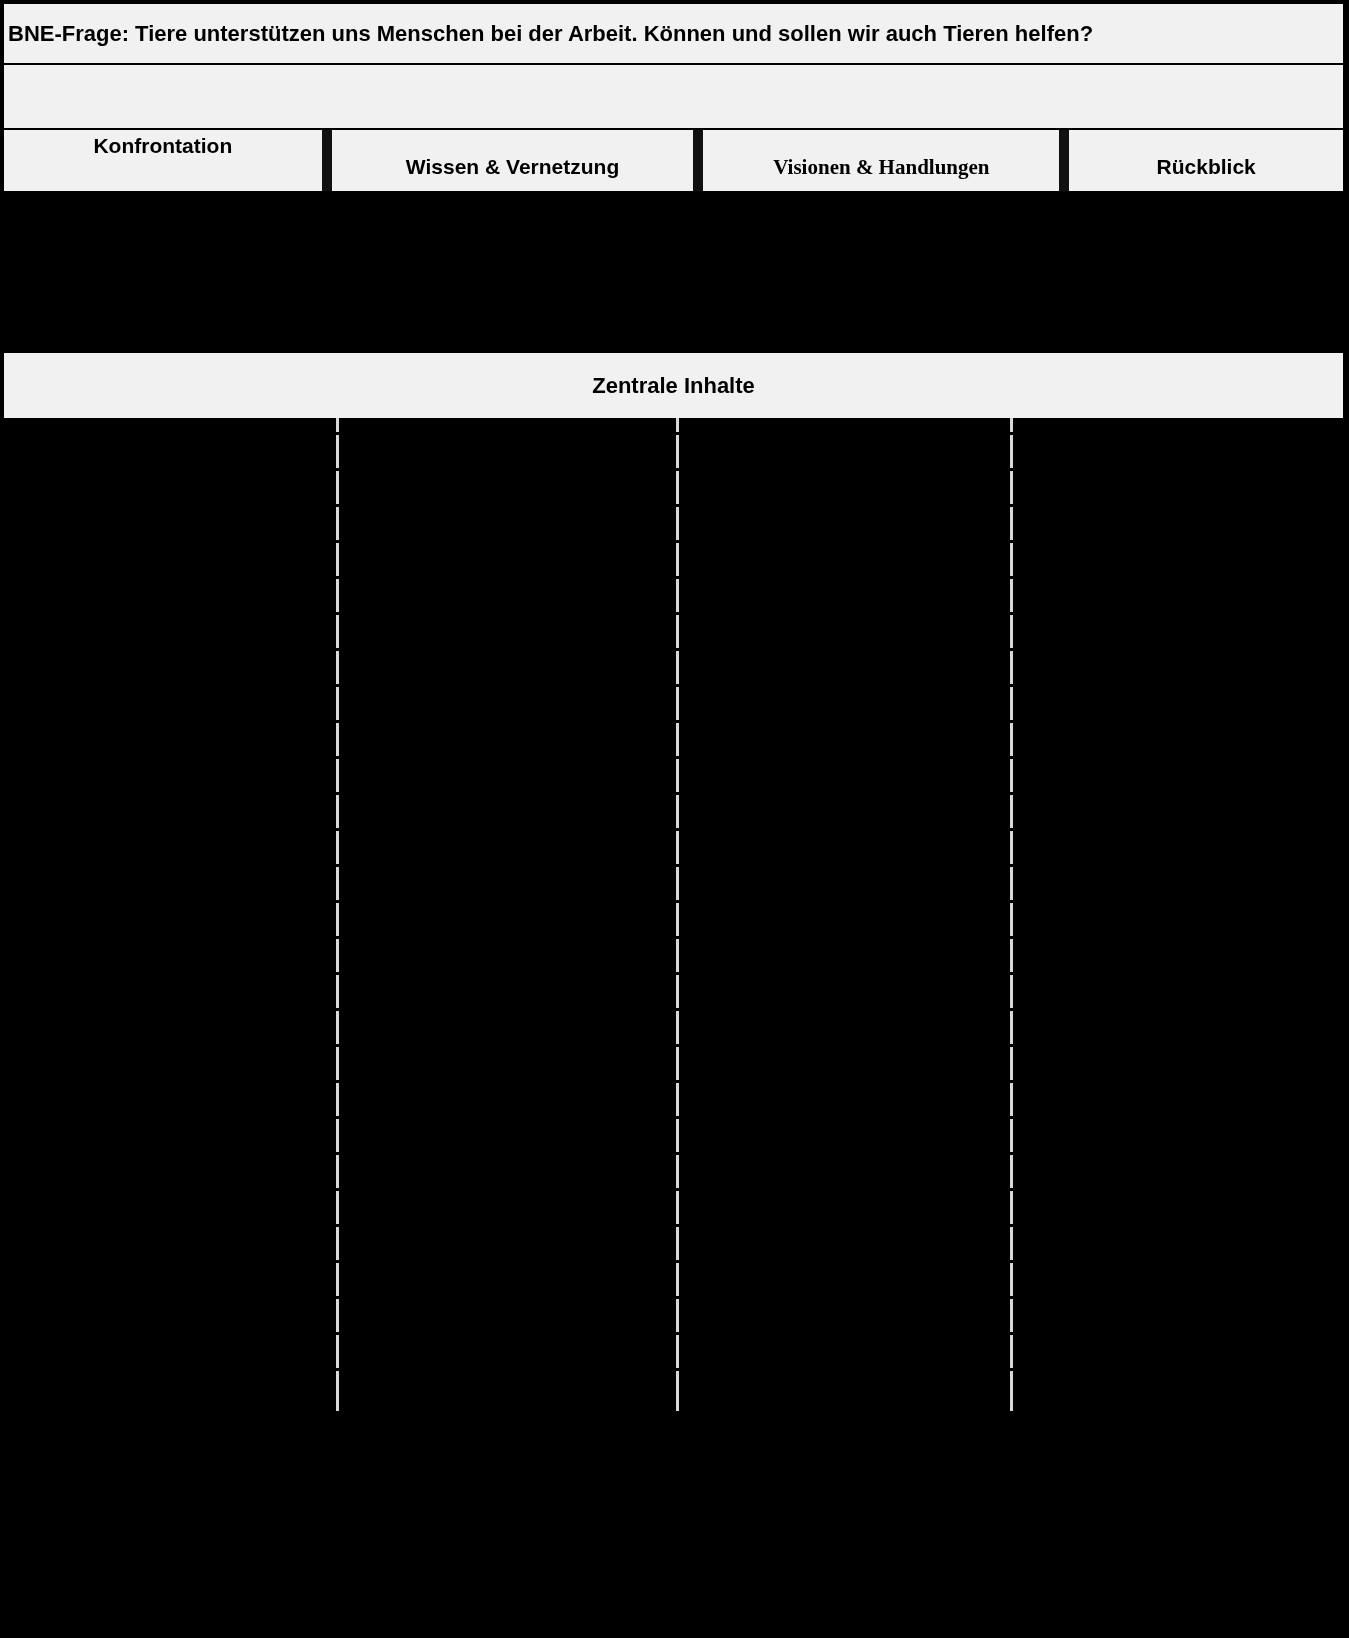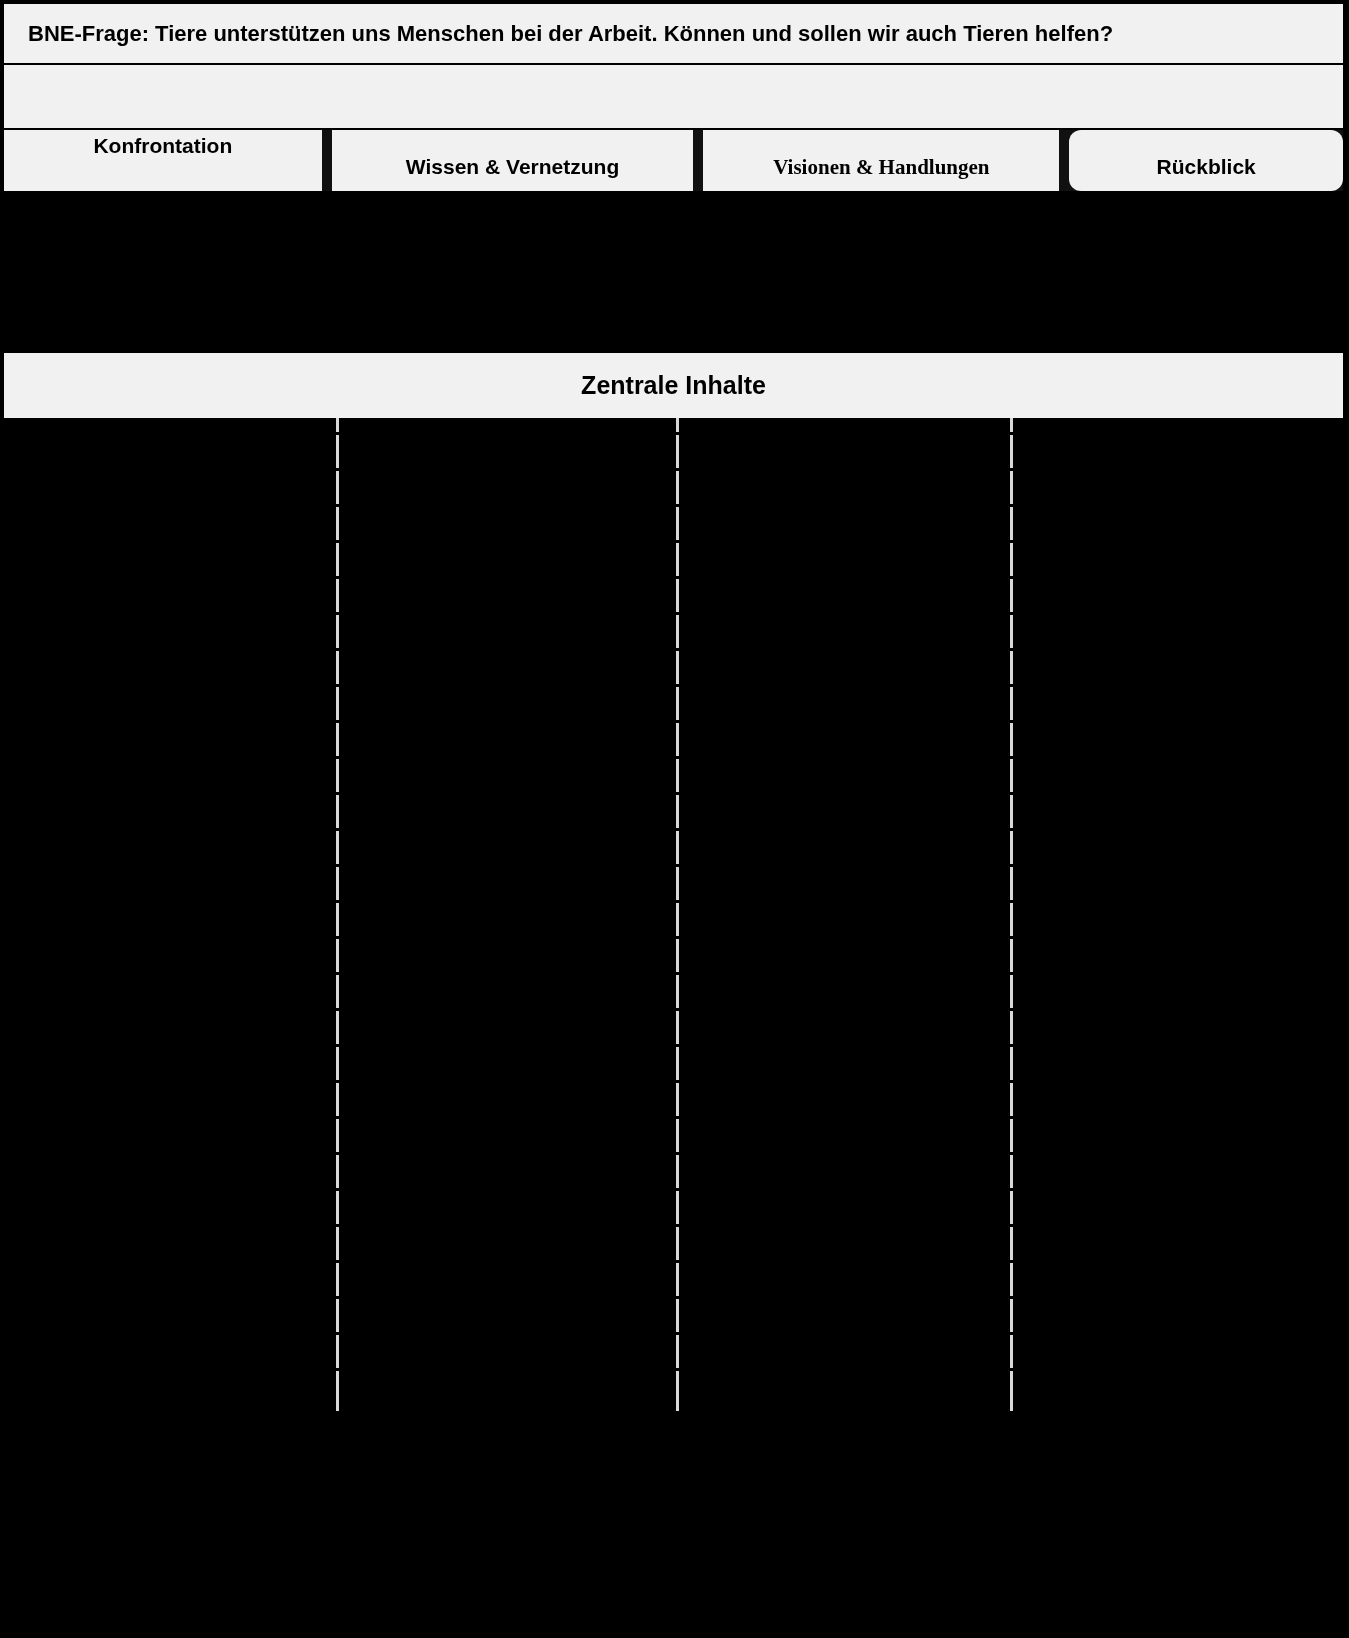--- a/index.html
+++ b/index.html
@@ -22,21 +22,21 @@
     left: 4px;
     width: 1339px;
     background: #f1f1f1;
     box-sizing: border-box;
   }
   .title-row {
     top: 4px;
     height: 59px;
     display: flex;
     align-items: center;
-    padding-left: 24px;
+    padding-left: 4px;
   }
   .title-text {
     font-size: 22px;
     font-weight: bold;
     white-space: nowrap;
   }
   .empty-row {
     top: 65px;
     height: 63px;
   }
@@ -60,29 +60,29 @@
     left: 0;
     width: 100%;
     text-align: center;
     font-size: 21px;
     font-weight: bold;
     white-space: nowrap;
   }
   .hc-0 { width: 332px; }
   .hc-1 { width: 378px; }
   .hc-2 { width: 372px; font-family: Liberation Serif, serif; }
-  .hc-3 { width: 286px; border-radius: 12px; }
+  .hc-3 { width: 286px; }
   .hc-0 .label { top: 4px; }
   .hc-1 .label, .hc-2 .label, .hc-3 .label { top: 25px; }
 
   .band {
     display: flex;
     align-items: center;
     justify-content: center;
-    font-size: 25px;
+    font-size: 22px;
     font-weight: bold;
   }
   .band-central { top: 353px; height: 65px; }
   .band-further { top: 1411px; height: 65px; }
 
   .content-area {
     position: absolute;
     left: 0;
     top: 418px;
     width: 1349px;

